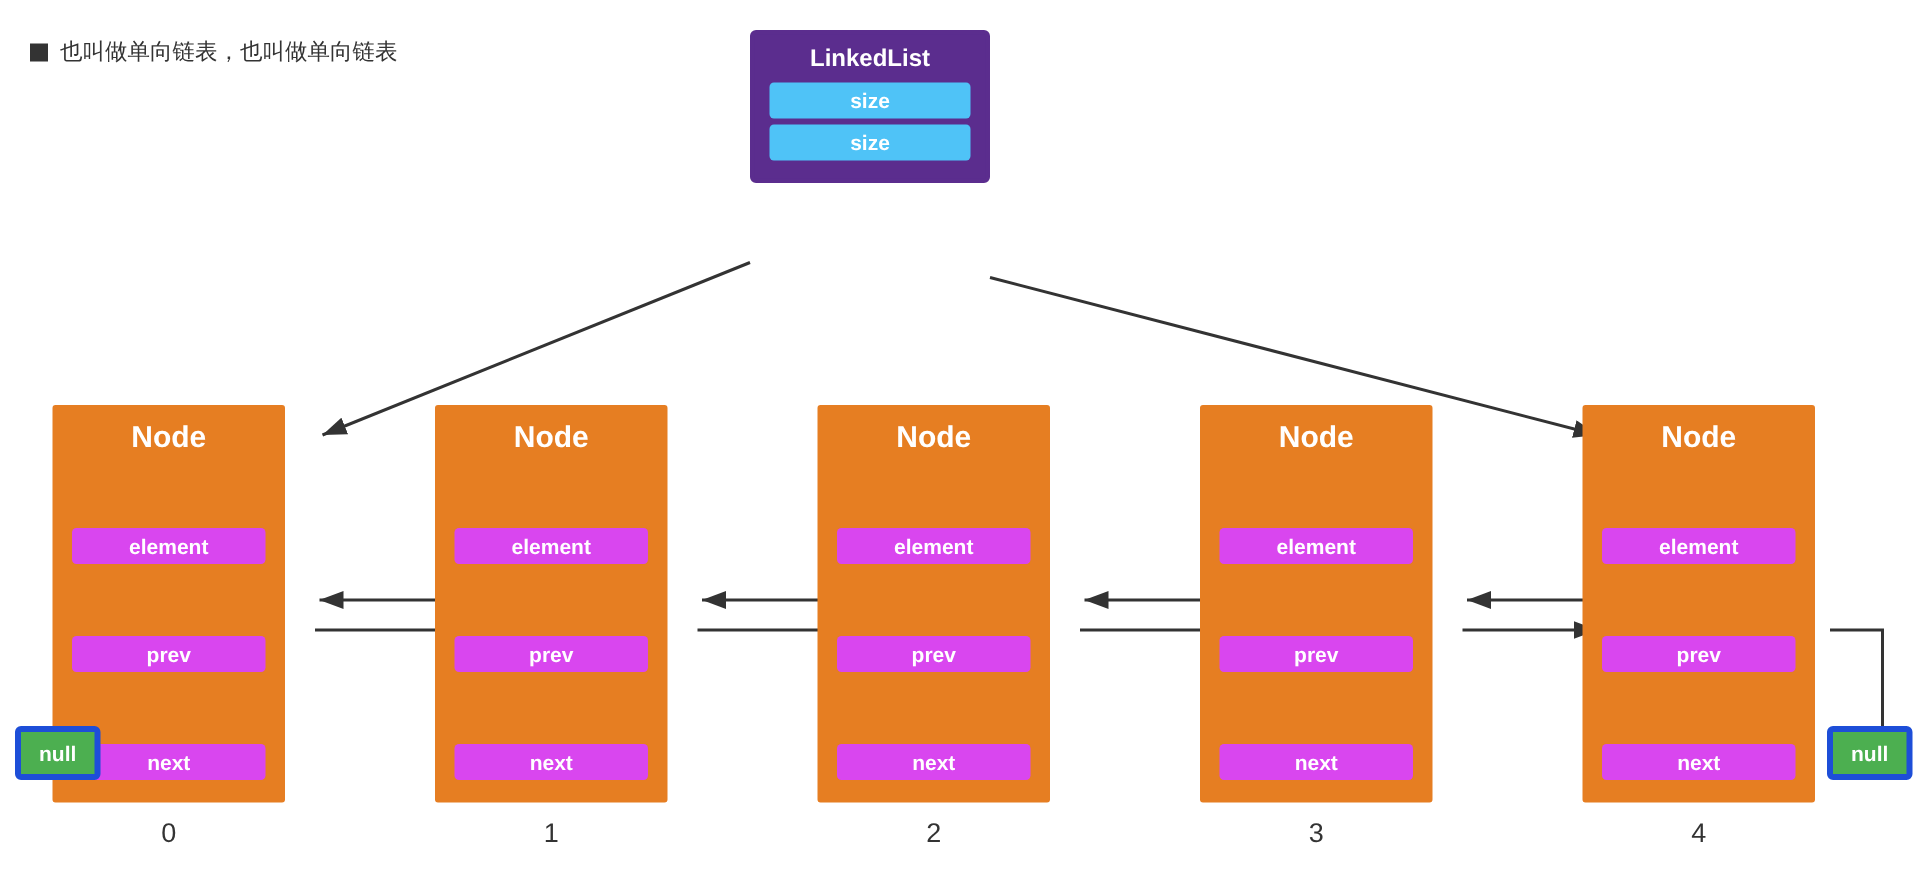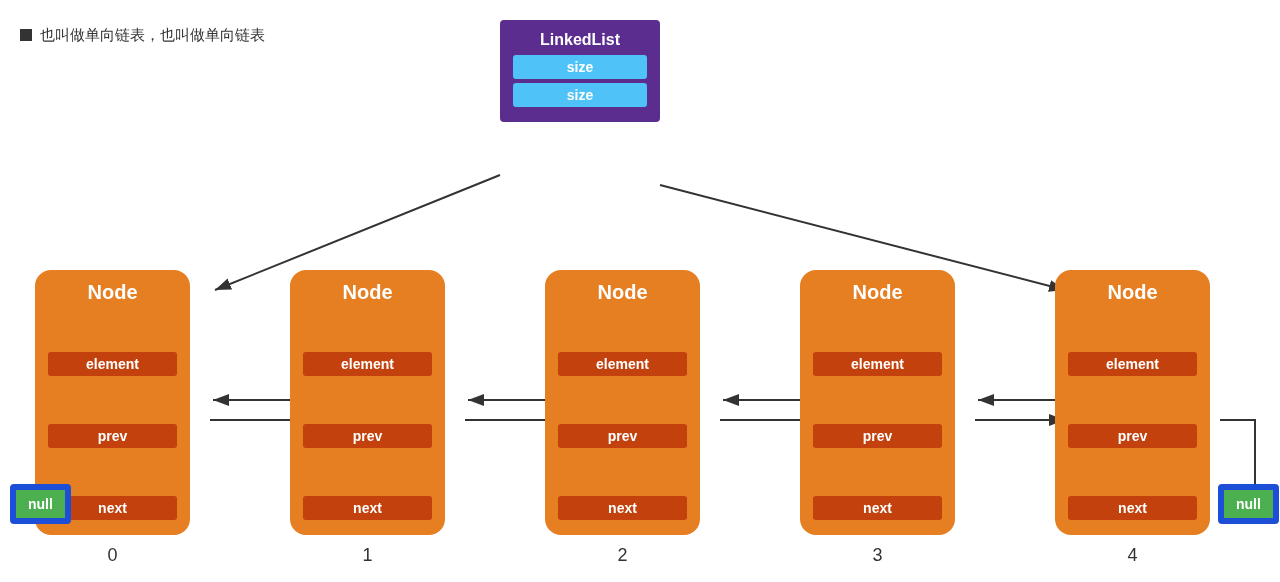--- a/index.html
+++ b/index.html
@@ -66,33 +66,33 @@
       text-align: center;
       border-radius: 3px;
       padding: 4px 0;
       margin-bottom: 4px;
       font-weight: bold;
     }
 
     .node-box {
       background: #e67e22;
       border: 3px solid #e67e22;
-      border-radius: 16px;
+      border-radius: 2px;
       padding: 8px 10px;
       width: 155px;
     }
     .node-title {
       color: #fff;
       font-size: 20px;
       font-weight: bold;
       text-align: center;
       margin-bottom: 6px;
     }
     .node-field {
-      background: #c2410c;
+      background: #d946ef;
       color: #fff;
       font-size: 14px;
       text-align: center;
       border-radius: 3px;
       padding: 4px 0;
       margin-bottom: 4px;
       font-weight: bold;
       margin-top: 48px;
     }
 
@@ -104,21 +104,21 @@
     }
 
     
     .null-box {
       background: #4caf50;
       color: #fff;
       font-size: 14px;
       font-weight: bold;
       padding: 6px 12px;
       border-radius: 4px;
-      border: 6px solid #1d4ed8;
+      border: 4px solid #1d4ed8;
     }
 
     
     .arrows-svg {
       position: absolute;
       top: 0;
       left: 0;
       width: 1280px;
       height: 582px;
       pointer-events: none;

